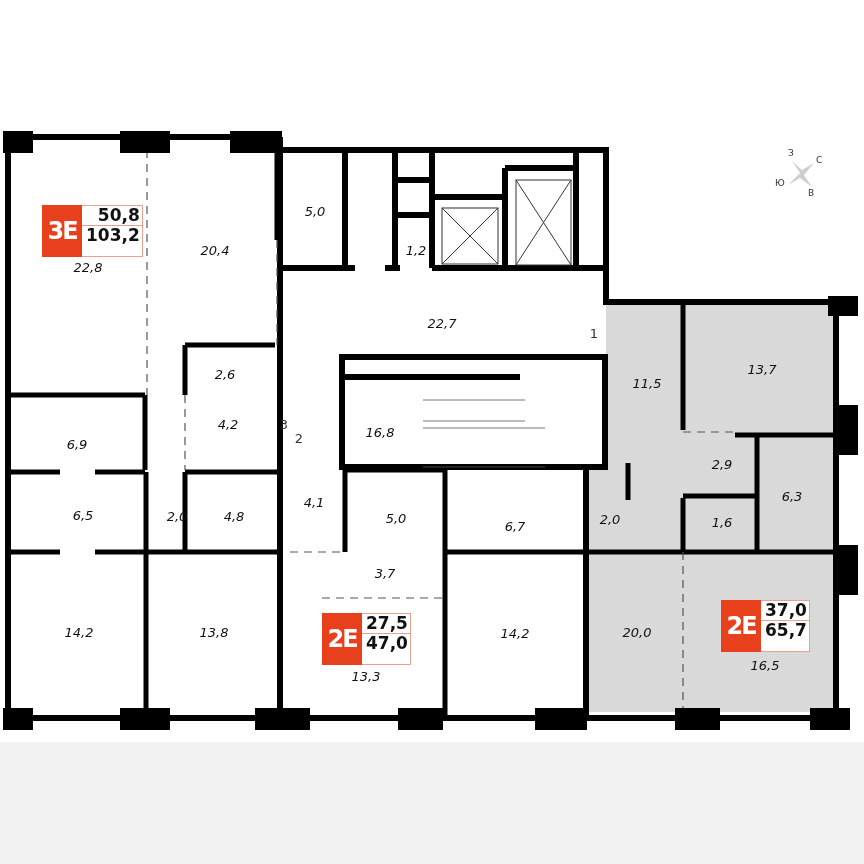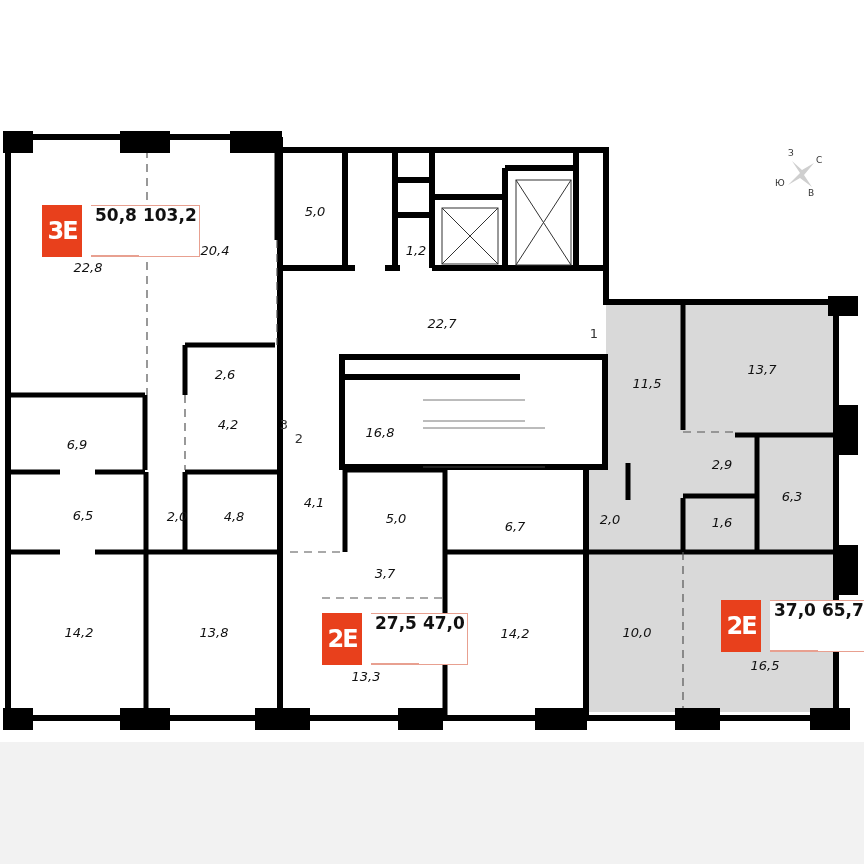--- a/index.html
+++ b/index.html
@@ -3,21 +3,21 @@
 <meta charset="utf-8">
 <style>
   html, body { margin:0; padding:0; }
   body { width:864px; height:864px; background:#f2f2f2; position:relative; overflow:hidden;
          font-family:"DejaVu Sans", sans-serif; }
   #plan { position:absolute; left:0; top:0; width:864px; height:864px; }
   .room-label { position:absolute; font-size:13px; color:#111; transform:translate(-50%,-50%); white-space:nowrap;font-style:italic; }
   .door-num { position:absolute; font-size:13px; color:#333; transform:translate(-50%,-50%); }
   .badge { position:absolute; display:flex; height:52px; }
   .badge .type { background:#e8401c; color:#fff; font-weight:bold; font-size:24px; width:40px; display:flex; align-items:center; justify-content:center; letter-spacing:-2px; }
-  .badge .vals { display:flex; border:1px solid #e8a090; border-left:none; background:#fff;margin-left:9px; }
+  .badge .vals { display:flex; flex-direction:column; border:1px solid #e8a090; border-left:none; background:#fff; }
   .badge .vals span { font-weight:bold; font-size:17px; line-height:19px; text-align:right; padding:0 2px 0 4px; color:#111; }
   .badge .vals span:first-child { border-bottom:1px solid #e8a090; }
   .compass { position:absolute; left:770px; top:145px; width:80px; height:60px; }
   .compass span { position:absolute; font-size:9px; color:#333; }
 </style>
 </head>
 <body>
 
 <svg id="plan" viewBox="0 0 864 864" xmlns="http://www.w3.org/2000/svg">
   <rect x="0" y="0" width="864" height="864" fill="#ffffff"></rect>
@@ -135,21 +135,21 @@
 <div class="room-label" style="left:314px;top:502px">4,1</div>
 <div class="room-label" style="left:396px;top:518px">5,0</div>
 <div class="room-label" style="left:515px;top:526px">6,7</div>
 <div class="room-label" style="left:610px;top:519px">2,0</div>
 <div class="room-label" style="left:722px;top:522px">1,6</div>
 <div class="room-label" style="left:385px;top:573px">3,7</div>
 <div class="room-label" style="left:79px;top:632px">14,2</div>
 <div class="room-label" style="left:214px;top:632px">13,8</div>
 <div class="room-label" style="left:366px;top:676px">13,3</div>
 <div class="room-label" style="left:515px;top:633px">14,2</div>
-<div class="room-label" style="left:637px;top:632px">10,0</div>
+<div class="room-label" style="left:637px;top:632px">20,0</div>
 <div class="room-label" style="left:765px;top:665px">16,5</div>
 
 <div class="door-num" style="left:594px;top:333px">1</div>
 <div class="door-num" style="left:299px;top:438px">2</div>
 <div class="door-num" style="left:284px;top:424px">3</div>
 
 <div class="badge" style="left:42px;top:205px">
   <div class="type">3Е</div>
   <div class="vals">
     <span>50,8</span>

